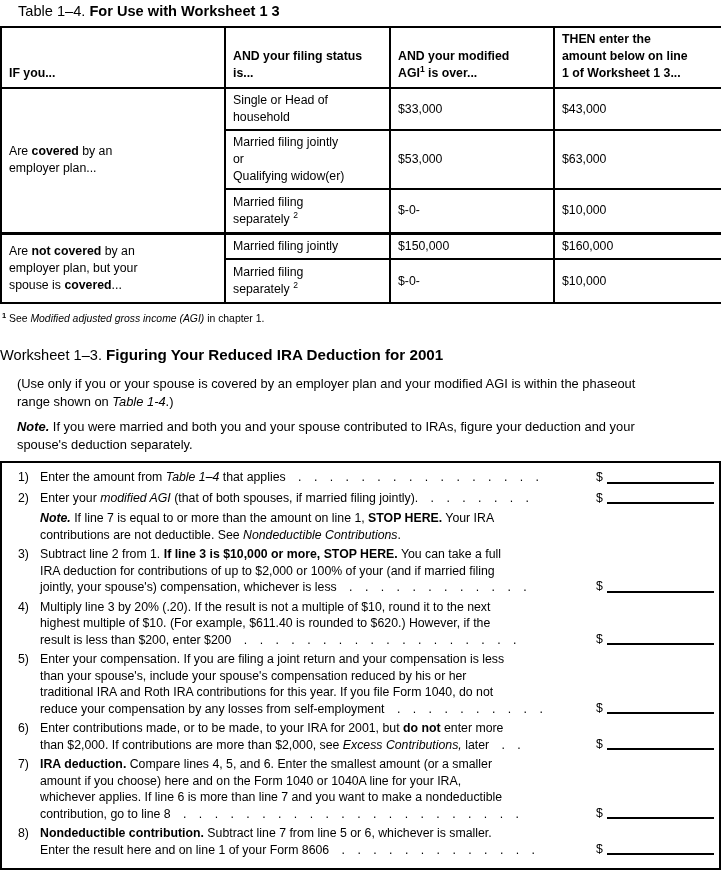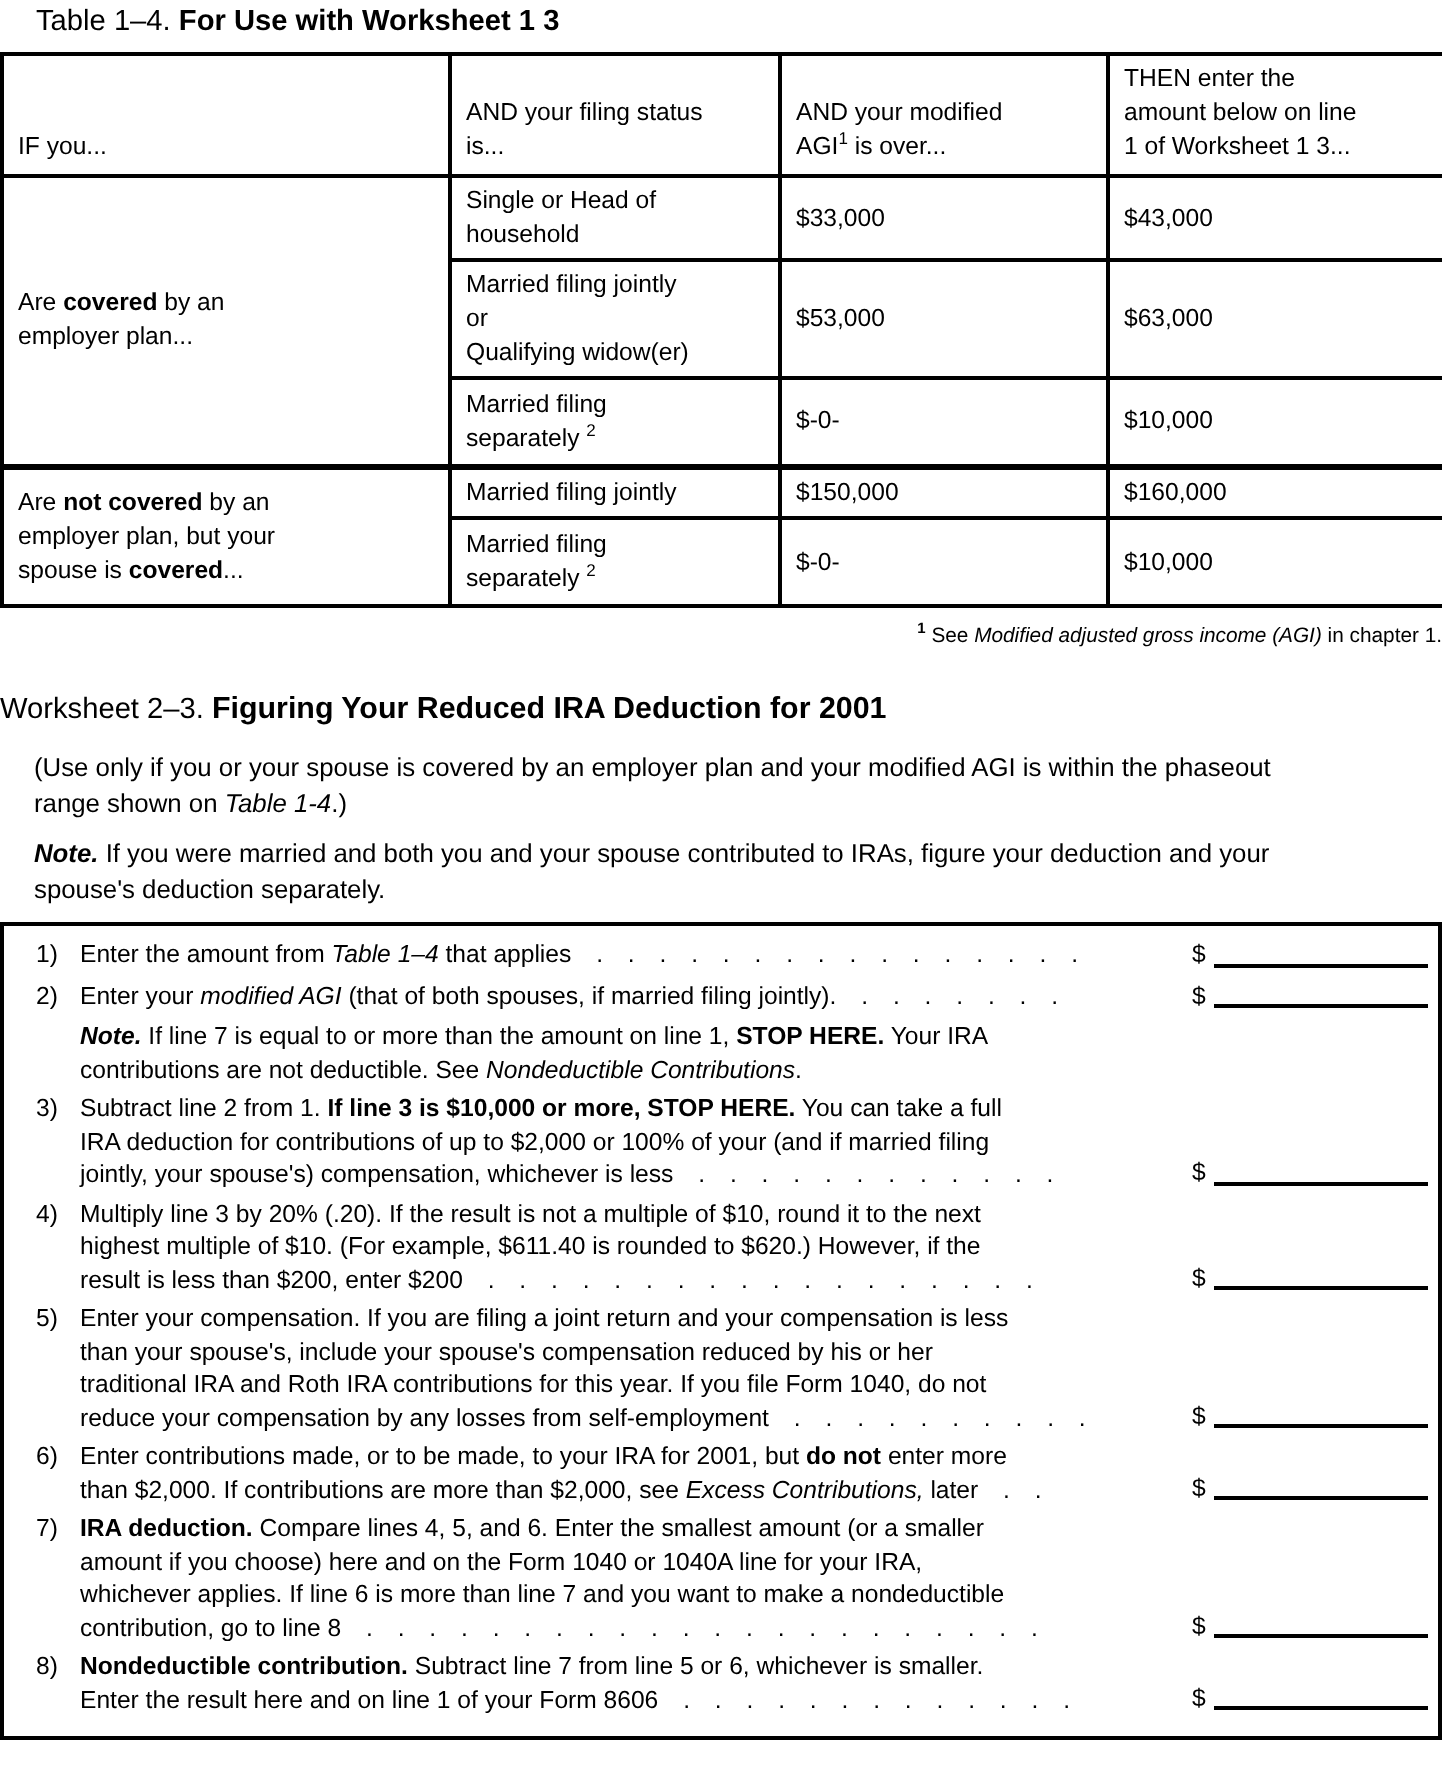--- a/index.html
+++ b/index.html
@@ -14,29 +14,29 @@
   .dots { word-spacing: 9px; }
 
   
   .table-title { font-size: 14.6px; line-height: 17px; margin: 3px 0 6px 18px; font-weight: normal; }
   .table-title .bold { font-weight: bold; }
   table.t14 { border-collapse: collapse; width: 721px; table-layout: fixed; }
   table.t14 th, table.t14 td {
     border: 2px solid #000; padding: 3px 7px; text-align: left;
     white-space: pre-line; font-size: 12.3px; line-height: 17px;
   }
-  table.t14 th { vertical-align: bottom; font-weight: normal; padding-bottom: 5px; }
+  table.t14 th { vertical-align: bottom; font-weight: bold; padding-bottom: 5px; }
   table.t14 td { vertical-align: middle; }
   td.cell-if-you { vertical-align: top; padding-top: 5px; }
   tr.hdr { height: 58px; }
   tr.r0 { height: 42px; } tr.r1 { height: 56px; } tr.r2 { height: 44px; }
   tr.r3 { height: 26px; } tr.r4 { height: 44px; }
   tr.section-sep td { border-top: 3px solid #000; }
 
-  .footnotes { margin: 7px 0 0 2px; font-size: 10.4px; line-height: 16px; text-align: right; }
+  .footnotes { margin: 7px 0 0 2px; font-size: 10.4px; line-height: 16px; }
   .footnotes .sup { font-size: 7.5px; font-weight: bold; }
 
   
   .ws-title { font-size: 14.6px; line-height: 18px; margin: 19px 0 11px 0; font-weight: normal; }
   .ws-title .bold { font-weight: bold; font-size: 15.2px; }
   .para { margin: 0 6px 8px 17px; font-size: 12.9px; line-height: 17.5px; white-space: pre-line; }
   .ws-box { border: 2px solid #000; margin-top: 3px; padding: 4px 0 7px 0; }
   .ws-item { display: flex; margin: 2px 0 3px 0; }
   .ws-item .num { flex: 0 0 22px; margin-left: 16px; }
   .ws-item .text { flex: 1; max-width: 557px; white-space: pre-line; }
@@ -106,21 +106,21 @@
       <td>$10,000</td>
     </tr>
   </tbody>
     </table>
 
   <div class="footnotes">
     <div><span class="sup">1</span><span> See </span><span style="font-style: italic;">Modified adjusted gross income (AGI)</span><span> in chapter 1.</span></div>
   </div>
 
   <div class="ws-title">
-    <span>Worksheet 2–3.  </span><span class="bold">Figuring Your Reduced IRA Deduction for 2001</span>
+    <span>Worksheet 1–3.  </span><span class="bold">Figuring Your Reduced IRA Deduction for 2001</span>
   </div>
 
   <div class="para"><span>(Use only if you or your spouse is covered by an employer plan and your modified AGI is within the phaseout
 range shown on </span><span style="font-style: italic;">Table 1-4</span><span>.)</span></div>
   <div class="para"><span style="font-weight: bold; font-style: italic;">Note.</span><span> If you were married and both you and your spouse contributed to IRAs, figure your deduction and your
 spouse's deduction separately.</span></div>
 
   <div class="ws-box">
 
     <div class="ws-item">

